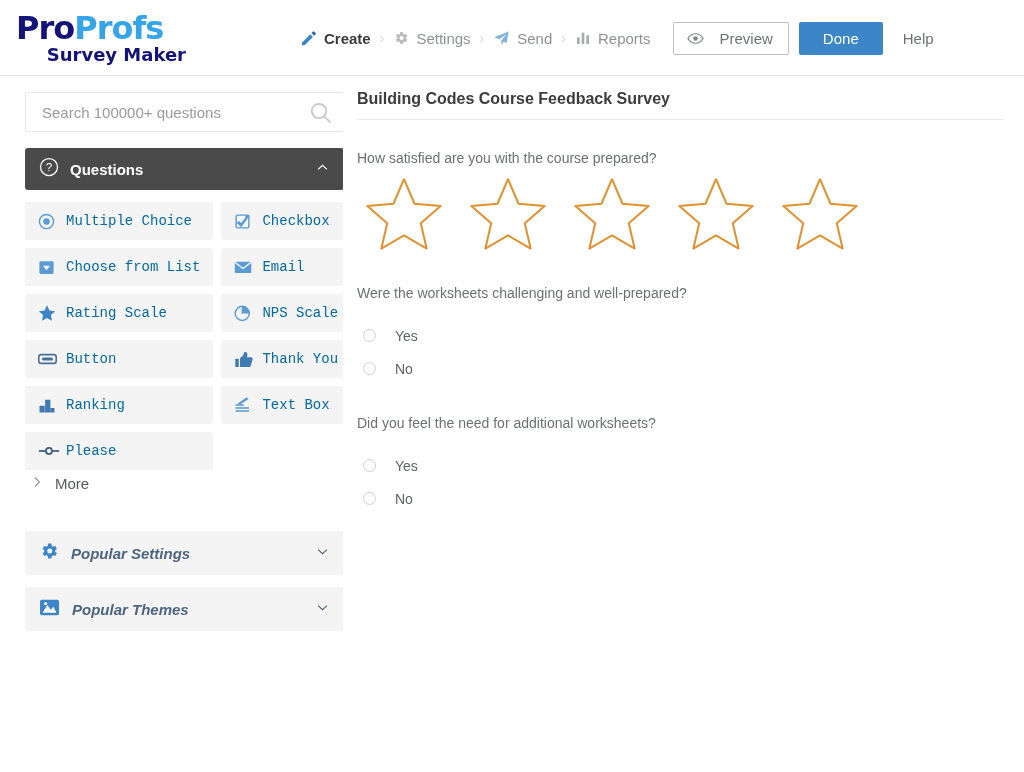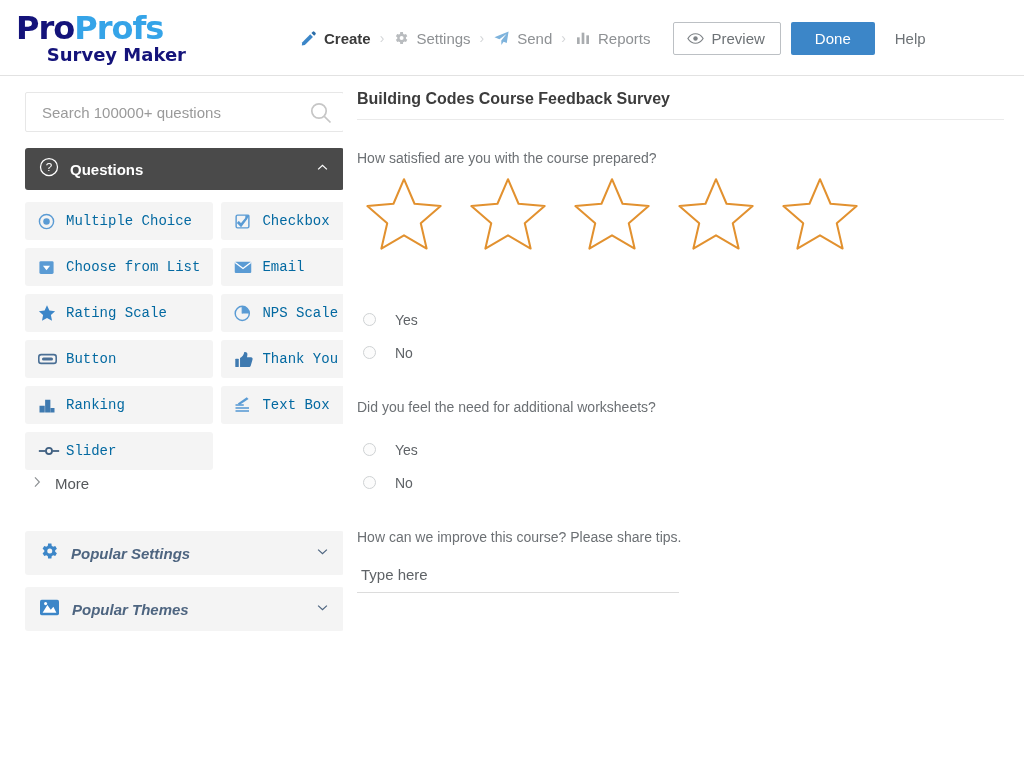--- a/index.html
+++ b/index.html
@@ -34,21 +34,21 @@
   .nav-item {
     display: flex; align-items: center; gap: 7px;
     font-size: 15px; color: #8e9194; cursor: pointer;
     white-space: nowrap;
   }
   .nav-item.active { color: #3a3a3a; font-weight: bold; }
   .nav-sep { color: #d4d6d8; font-size: 14px; margin: 0 9px; }
   .nav-icon { display: inline-flex; align-items: center; justify-content: center; }
 
   .btn-preview {
-    display: flex; align-items: center; gap: 8px;
+    display: flex; align-items: center; gap: 16px;
     border: 1px solid #bcc0c4; border-radius: 2px;
     background: #fff; color: #6d7276;
     font-size: 15px; padding: 7px 15px 7px 13px;
     margin-left: 22px; cursor: pointer; white-space: nowrap;
   }
   .btn-done {
     background: #3c86c8; color: #fff; border: none; border-radius: 2px;
     font-size: 15px; padding: 8px 24px; margin-left: 10px;
     cursor: pointer; white-space: nowrap;
   }
@@ -343,21 +343,21 @@
     </div>
 
     <div class="qtype">
       <span class="qt-ico">
         <svg width="22" height="12" viewBox="0 0 26 12">
             <line x1="1" y1="6" x2="9" y2="6" stroke="#3f5f80" stroke-width="2.1"></line>
             <line x1="17" y1="6" x2="25" y2="6" stroke="#3f5f80" stroke-width="2.1"></line>
             <circle cx="13" cy="6" r="3.6" fill="none" stroke="#3f5f80" stroke-width="2.1"></circle>
           </svg>
       </span>
-      <span class="qt-label">Slider</span>
+      <span class="qt-label">Please</span>
     </div>
   </div>
 
   <div id="more-row">
     <span>
       <svg width="14" height="16" viewBox="0 0 24 24">
           <polyline points="8.5,4 16,12 8.5,20" fill="none" stroke="#8d9194" stroke-width="2"></polyline>
         </svg>
     </span>
     <span>More</span>
@@ -413,20 +413,21 @@
       <span><svg width="78" height="75" viewBox="0 0 100 96">
             <polygon points="50,4 63.5,35.5 97,38.5 71.5,60.5 79,93 50,76 21,93 28.5,60.5 3,38.5 36.5,35.5" fill="none" stroke="#e2912f" stroke-width="2.6" stroke-linejoin="round"></polygon>
           </svg></span>
       <span><svg width="78" height="75" viewBox="0 0 100 96">
             <polygon points="50,4 63.5,35.5 97,38.5 71.5,60.5 79,93 50,76 21,93 28.5,60.5 3,38.5 36.5,35.5" fill="none" stroke="#e2912f" stroke-width="2.6" stroke-linejoin="round"></polygon>
           </svg></span>
     </div>
   </div>
 
   <div class="question-block">
+    <div class="q-text">Were the worksheets challenging and well-prepared?</div>
     <div class="options">
       <div class="option-row">
         <span class="radio"></span>
         <span class="opt-label">Yes</span>
       </div>
       <div class="option-row">
         <span class="radio"></span>
         <span class="opt-label">No</span>
       </div>
     </div>
@@ -439,19 +440,13 @@
         <span class="radio"></span>
         <span class="opt-label">Yes</span>
       </div>
       <div class="option-row">
         <span class="radio"></span>
         <span class="opt-label">No</span>
       </div>
     </div>
   </div>
 
-  <div class="question-block">
-    <div class="q-text">How can we improve this course? Please share tips.</div>
-    <div id="tips-input-wrap">
-      <input id="tips-input" type="text" placeholder="Type here" style="">
-    </div>
-  </div>
 </div>
 
 </body></html>

